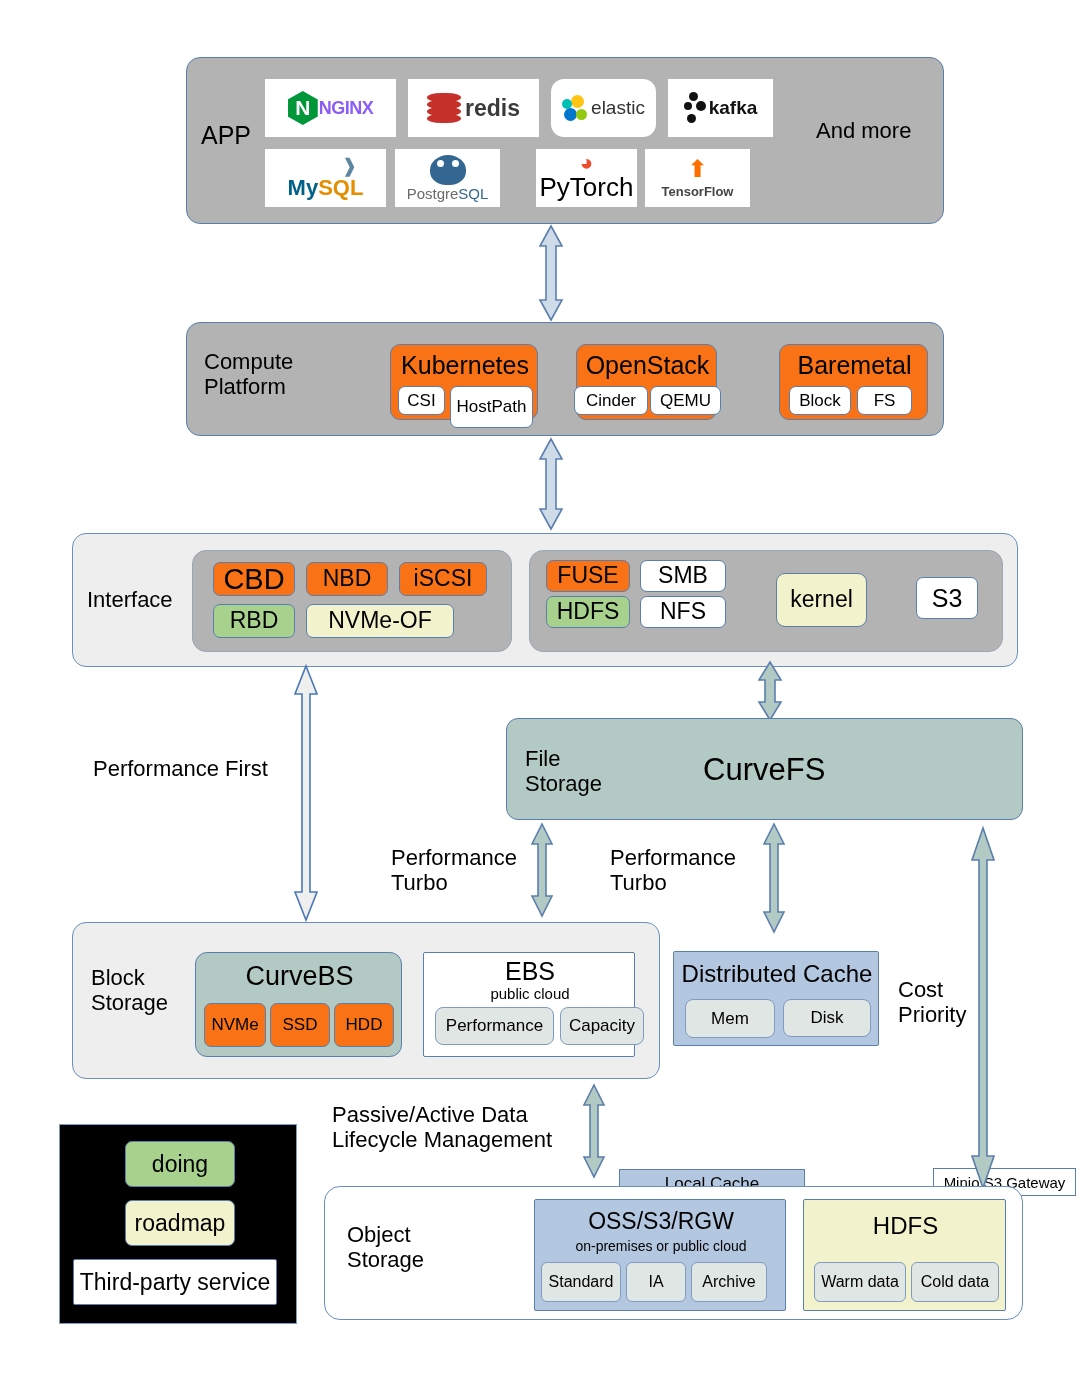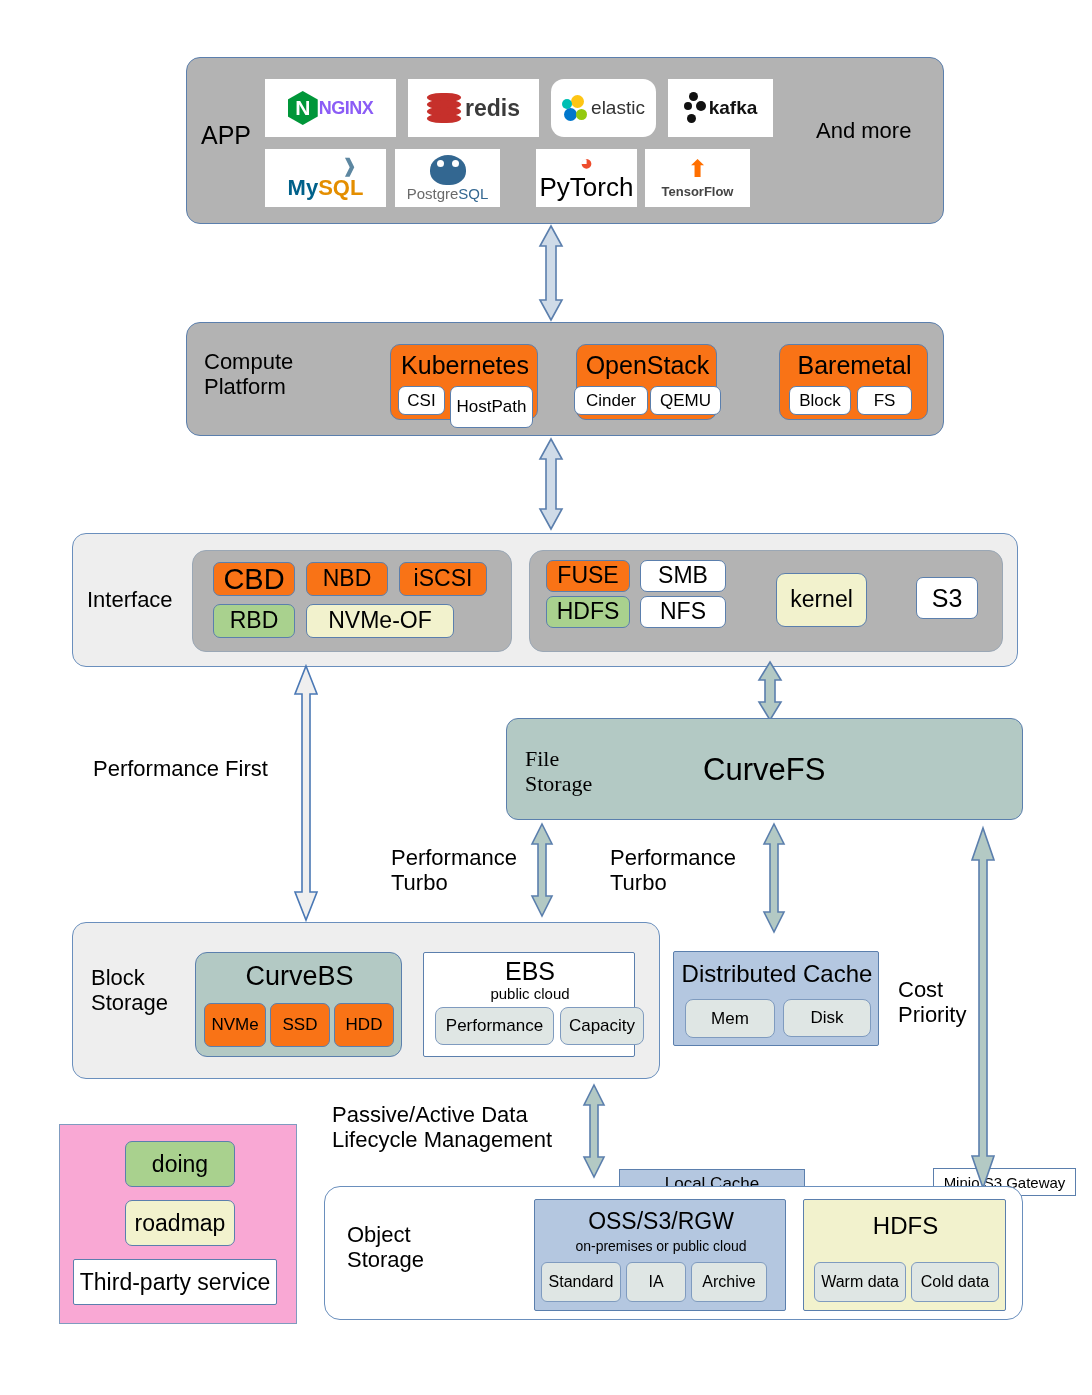--- a/index.html
+++ b/index.html
@@ -241,21 +241,21 @@
 </div>
 
 <div class="arrow" style="left:293px;top:664px;">
   <svg width="26" height="258" viewBox="0 0 26 258">
     <polygon points="13,2 24,30 17,30 17,228 24,228 13,256 2,228 9,228 9,30 2,30" fill="#efefef" stroke="#4a78b5" stroke-width="1.6"></polygon>
   </svg>
 </div>
 <div class="abs lbl" style="left:93px;top:757px;font-size:22px;">Performance First</div>
 
 <div class="abs teal" style="left:506px;top:718px;width:517px;height:102px;">
-  <div class="abs sideLabel" style="left:18px;top:27px;font-family:Liberation Serif, serif;">
+  <div class="abs sideLabel" style="left:18px;top:27px;">
     <div>File</div>
     <div>Storage</div>
   </div>
   <div class="abs" style="left:196px;top:33px;font-size:31px;">CurveFS</div>
 </div>
 
 <div class="arrow" style="left:530px;top:822px;">
   <svg width="24" height="96" viewBox="0 0 24 96">
     <polygon points="12,2 22,22 16,22 16,74 22,74 12,94 2,74 8,74 8,22 2,22" fill="#b3c9c4" stroke="#5b7fad" stroke-width="1.6"></polygon>
   </svg>
@@ -315,21 +315,21 @@
 <div class="arrow" style="left:582px;top:1083px;">
   <svg width="24" height="96" viewBox="0 0 24 96">
     <polygon points="12,2 22,22 16,22 16,74 22,74 12,94 2,74 8,74 8,22 2,22" fill="#b3c9c4" stroke="#5b7fad" stroke-width="1.6"></polygon>
   </svg>
 </div>
 <div class="abs lbl" style="left:332px;top:1103px;font-size:22px;">
   <div>Passive/Active Data</div>
   <div>Lifecycle Management</div>
 </div>
 
-<div class="abs" style="left:59px;top:1124px;width:238px;height:200px;background:#f9a8d4;border:1.4px solid #7f9bbf;">
+<div class="abs" style="left:59px;top:1124px;width:238px;height:200px;background:#000000;border:1.4px solid #7f9bbf;">
   <div class="abs green ctr" style="left:65px;top:16px;width:110px;height:46px;font-size:23px;">doing</div>
   <div class="abs yellow ctr" style="left:65px;top:75px;width:110px;height:46px;font-size:23px;">roadmap</div>
   <div class="abs white-sq ctr" style="left:13px;top:134px;width:204px;height:46px;font-size:23px;border-radius:2px;">Third-party service</div>
 </div>
 
 <div class="abs" style="left:324px;top:1186px;width:699px;height:134px;background:#ffffff;border:1.5px solid #6a8fbd;border-radius:16px;">
   <div class="abs sideLabel" style="left:22px;top:35px;">
     <div>Object</div>
     <div>Storage</div>
   </div>

